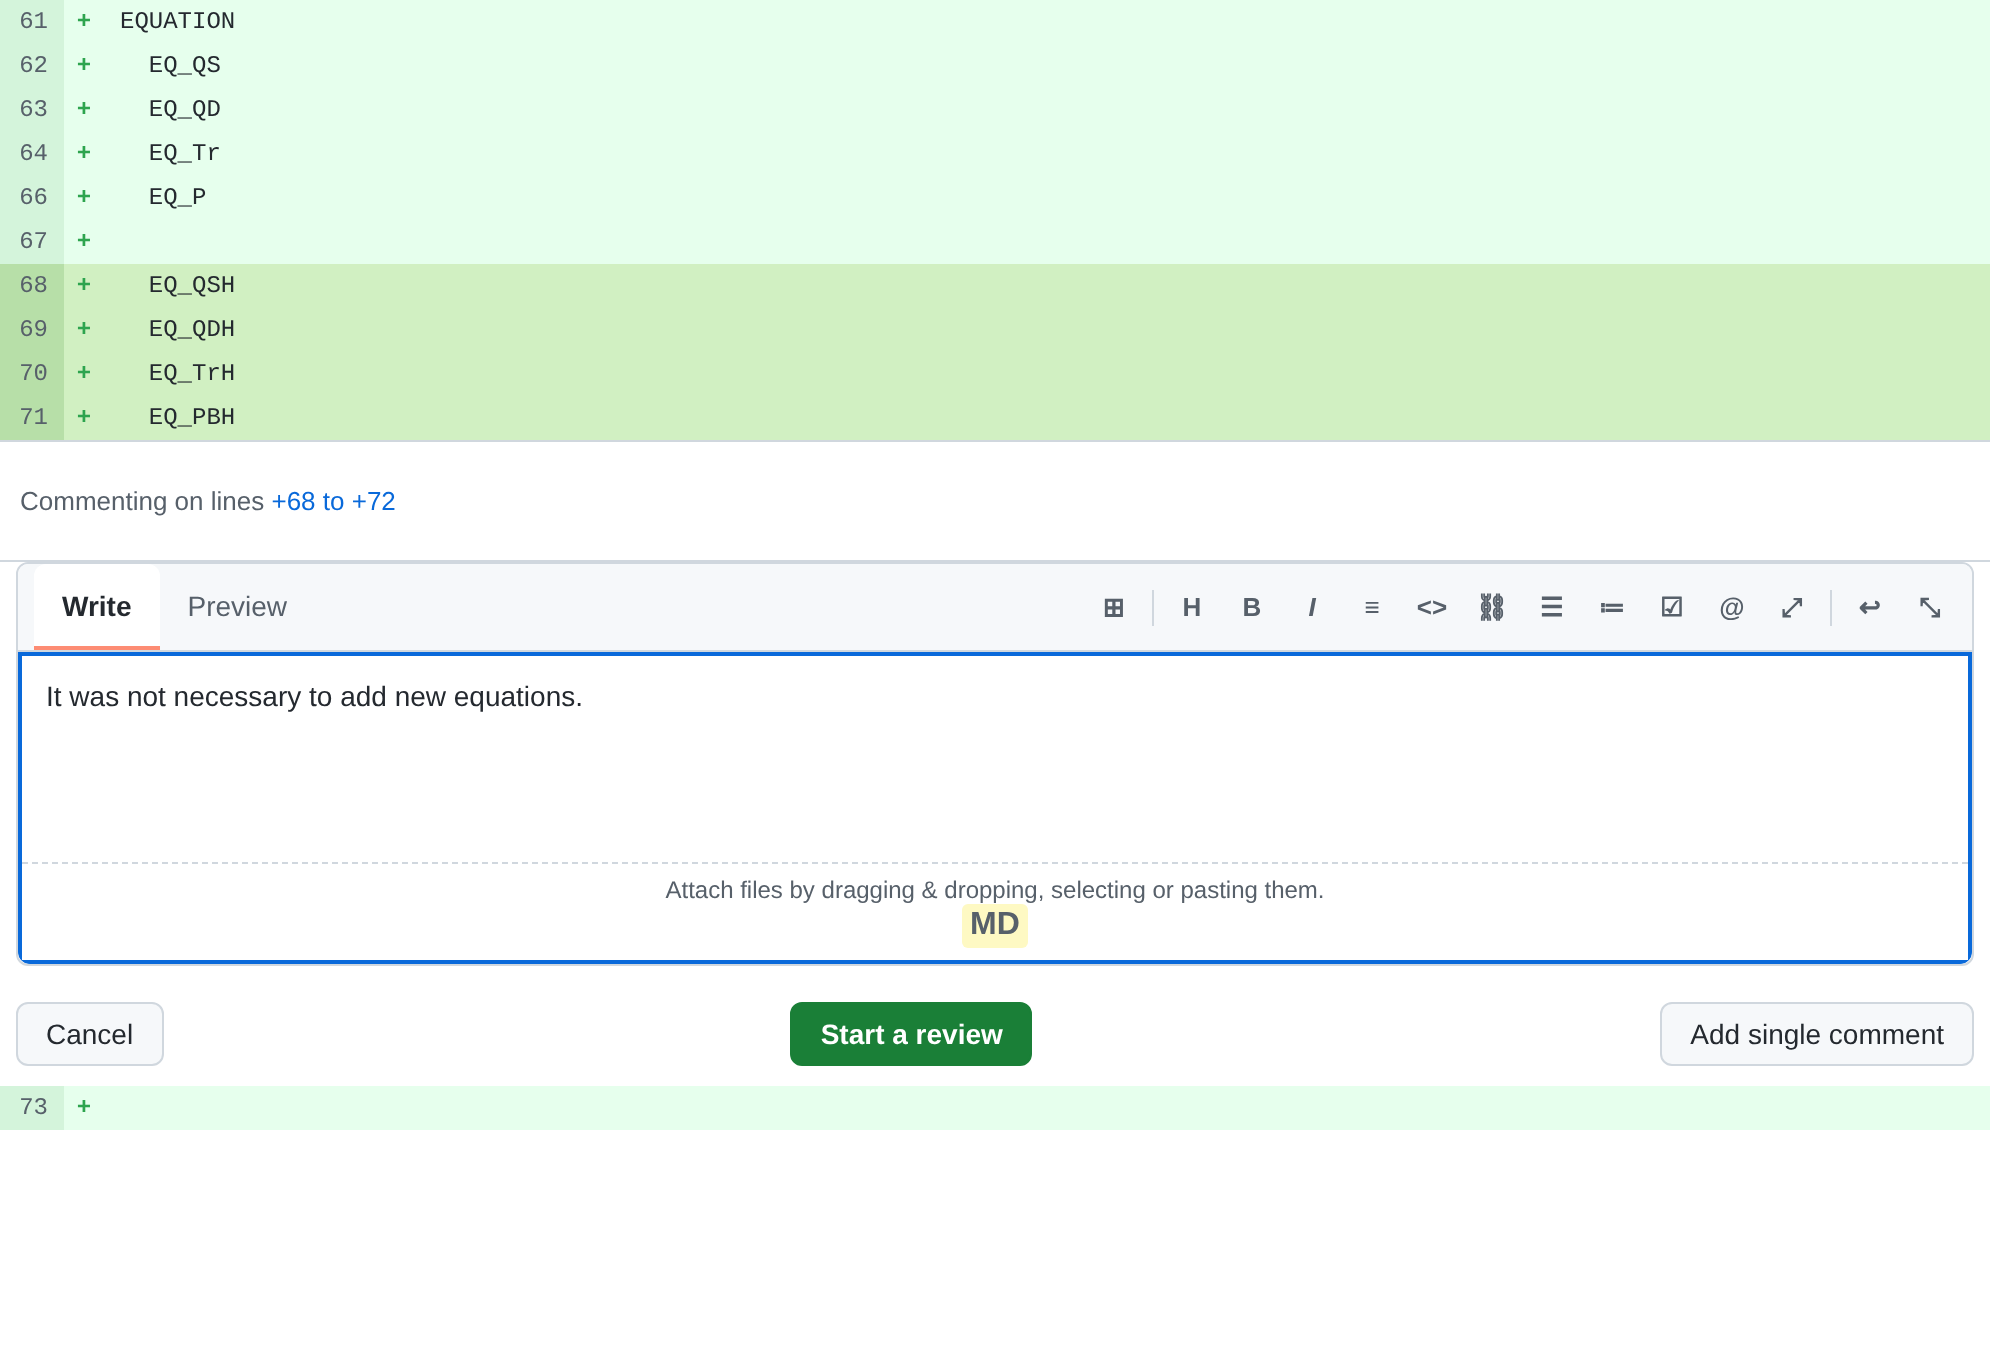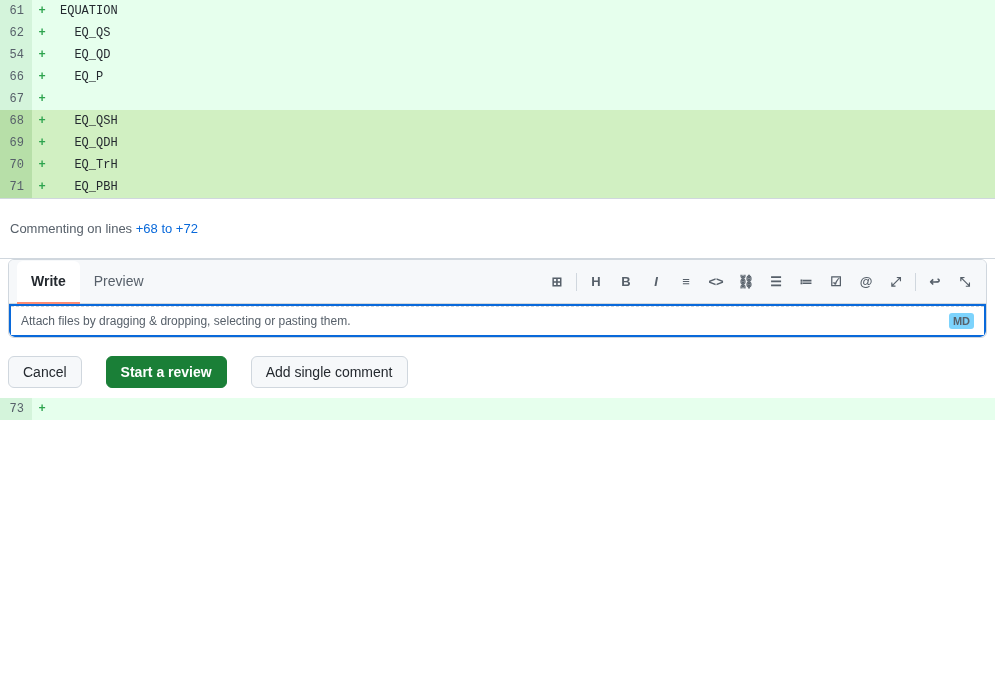--- a/index.html
+++ b/index.html
@@ -92,21 +92,21 @@
       align-items: center;
       background: #f6f8fa;
       border-bottom: 1px solid #d0d7de;
       padding: 0 8px;
       height: 44px;
       justify-content: space-between;
     }
 
     .tabs-left {
       display: flex;
-      align-items: center;
+      align-items: flex-start;
       height: 100%;
     }
 
     .tab-item {
       padding: 10px 14px;
       cursor: pointer;
       font-size: 14px;
       color: #57606a;
       border-bottom: 2px solid transparent;
       height: 100%;
@@ -174,35 +174,36 @@
 
     .attach-bar {
       display: flex;
       align-items: center;
       justify-content: space-between;
       padding: 6px 10px;
       border-top: 1px dashed #d0d7de;
       background: #fff;
       font-size: 12px;
       color: #57606a;
+      flex-direction: column;
     }
 
     .md-icon {
-      background: #7dd3fc;
+      background: #fef9c3;
       border-radius: 3px;
       padding: 2px 4px;
-      font-size: 11px;
+      font-size: 16px;
       font-weight: 600;
       color: #57606a;
     }
 
     
     .action-buttons {
       display: flex;
-      justify-content: flex-start;
+      justify-content: space-between;
       padding: 10px 8px;
       gap: 24px;
       background: #fff;
     }
 
     .btn {
       padding: 5px 14px;
       border-radius: 6px;
       font-size: 14px;
       cursor: pointer;
@@ -247,23 +248,28 @@
           <td class="line-num">61</td>
           <td class="diff-sign">+</td>
           <td class="diff-code">EQUATION</td>
         </tr>
         <tr class="diff-row normal-bg">
           <td class="line-num">62</td>
           <td class="diff-sign">+</td>
           <td class="diff-code">  EQ_QS</td>
         </tr>
         <tr class="diff-row normal-bg">
-          <td class="line-num">54</td>
+          <td class="line-num">63</td>
           <td class="diff-sign">+</td>
           <td class="diff-code">  EQ_QD</td>
+        </tr>
+        <tr class="diff-row normal-bg">
+          <td class="line-num">64</td>
+          <td class="diff-sign">+</td>
+          <td class="diff-code">  EQ_Tr</td>
         </tr>
         <tr class="diff-row normal-bg">
           <td class="line-num">66</td>
           <td class="diff-sign">+</td>
           <td class="diff-code">  EQ_P</td>
         </tr>
         <tr class="diff-row normal-bg">
           <td class="line-num">67</td>
           <td class="diff-sign">+</td>
           <td class="diff-code"></td>
@@ -318,20 +324,21 @@
           <div class="toolbar-icon" title="tasklist">☑</div>
           <div class="toolbar-icon" title="mention">@</div>
           <div class="toolbar-icon" title="ref">⤢</div>
           <div class="toolbar-separator"></div>
           <div class="toolbar-icon" title="undo">↩</div>
           <div class="toolbar-icon" title="redo">⤡</div>
         </div>
     </div>
 
     <div class="textarea-wrapper">
+      <textarea class="comment-textarea" placeholder="Leave a comment" style="">It was not necessary to add new equations.</textarea>
       <div class="attach-bar">
         <span>Attach files by dragging &amp; dropping, selecting or pasting them.</span>
         <span class="md-icon">MD</span>
       </div>
     </div>
   </div>
 </div>
 
 <div class="action-buttons">
   <button class="btn btn-cancel">Cancel</button>

